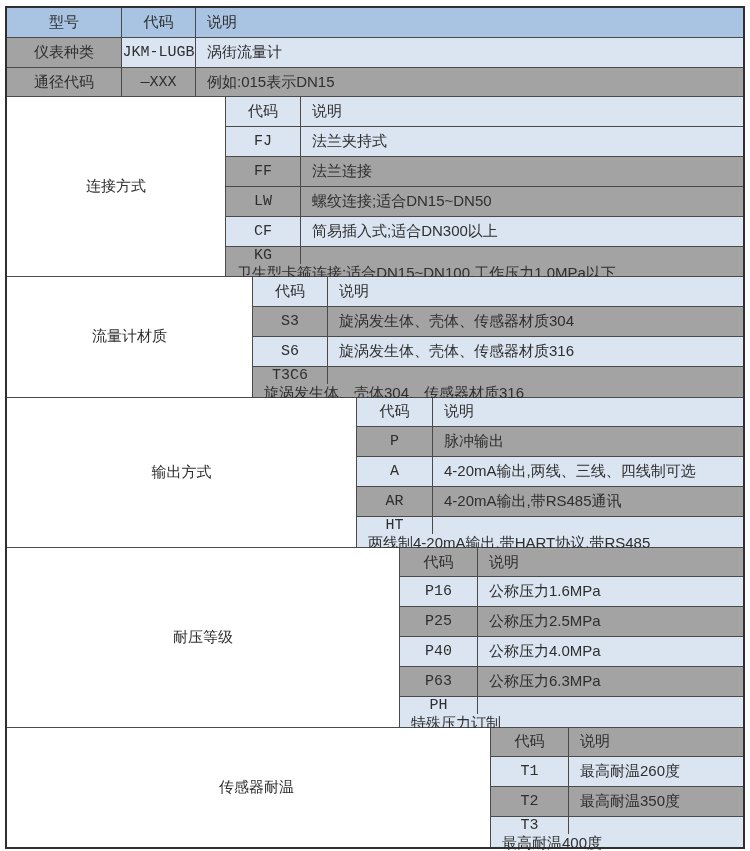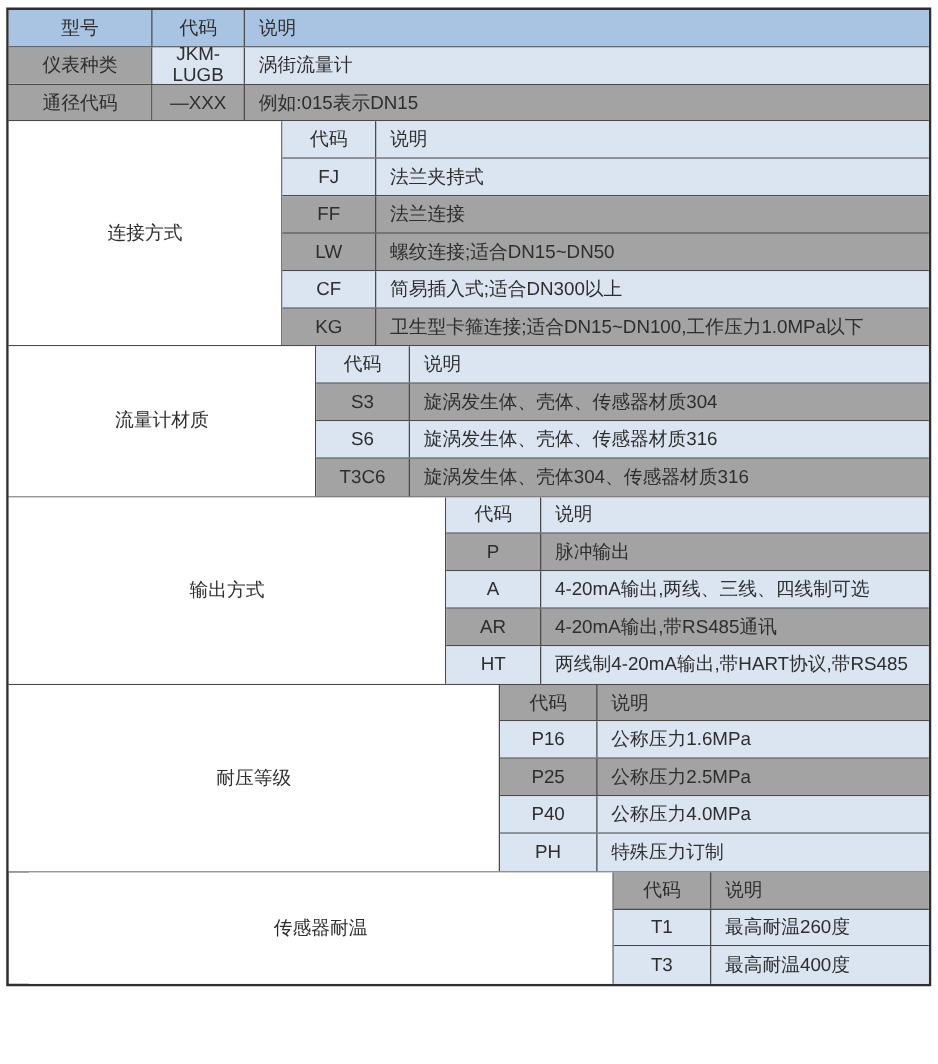--- a/index.html
+++ b/index.html
@@ -35,27 +35,27 @@
     align-items:stretch;
   }
   .section:last-child{ border-bottom:none; }
   .sec-label{
     border-right:1px solid var(--bc);
     display:flex; align-items:center; justify-content:center;
     background:#ffffff;
     flex:none;
   }
   .sec-body{ flex:1; display:flex; flex-direction:column; }
-  .sec-body .tr:last-child{ border-bottom:none; }
+  .sec-body .tr:last-child{ border-bottom:none;flex-direction:column; }
   .cell{
     display:flex; align-items:center;
   }
   .c-center{ justify-content:center; text-align:center; }
   .c-desc{ flex:1; padding-left:11px; }
-  .br{ border-right:1px solid var(--bc); }
+  .br{ border-right:1px solid var(--bc);font-family:Liberation Mono, monospace; }
   .w1{ width:115px; flex:none; }
   .w2{ width:74px;  flex:none; }
   .wcodeA{ width:75px; flex:none; }
   .wcodeB{ width:75px; flex:none; }
   .wcodeC{ width:76px; flex:none; }
   .wcodeD{ width:78px; flex:none; }
   .wcodeE{ width:78px; flex:none; }
   .lblA{ width:219px; }
   .lblB{ width:246px; }
   .lblC{ width:350px; }
@@ -178,38 +178,46 @@
         <div class="cell c-desc">公称压力1.6MPa</div>
       </div>
       <div class="tr bg-white">
         <div class="cell c-center br wcodeD">P25</div>
         <div class="cell c-desc">公称压力2.5MPa</div>
       </div>
       <div class="tr bg-blue">
         <div class="cell c-center br wcodeD">P40</div>
         <div class="cell c-desc">公称压力4.0MPa</div>
       </div>
+      <div class="tr bg-white">
+        <div class="cell c-center br wcodeD">P63</div>
+        <div class="cell c-desc">公称压力6.3MPa</div>
+      </div>
       <div class="tr bg-blue">
         <div class="cell c-center br wcodeD">PH</div>
         <div class="cell c-desc">特殊压力订制</div>
       </div>
     </div>
   </div>
 
   <div class="section">
     <div class="sec-label lblE">传感器耐温</div>
     <div class="sec-body">
       <div class="tr bg-white">
         <div class="cell c-center br wcodeE">代码</div>
         <div class="cell c-desc">说明</div>
       </div>
       <div class="tr bg-blue">
         <div class="cell c-center br wcodeE">T1</div>
         <div class="cell c-desc">最高耐温260度</div>
       </div>
+      <div class="tr bg-white">
+        <div class="cell c-center br wcodeE">T2</div>
+        <div class="cell c-desc">最高耐温350度</div>
+      </div>
       <div class="tr bg-blue">
         <div class="cell c-center br wcodeE">T3</div>
         <div class="cell c-desc">最高耐温400度</div>
       </div>
     </div>
   </div>
 
 </div>
 
 </body></html>

